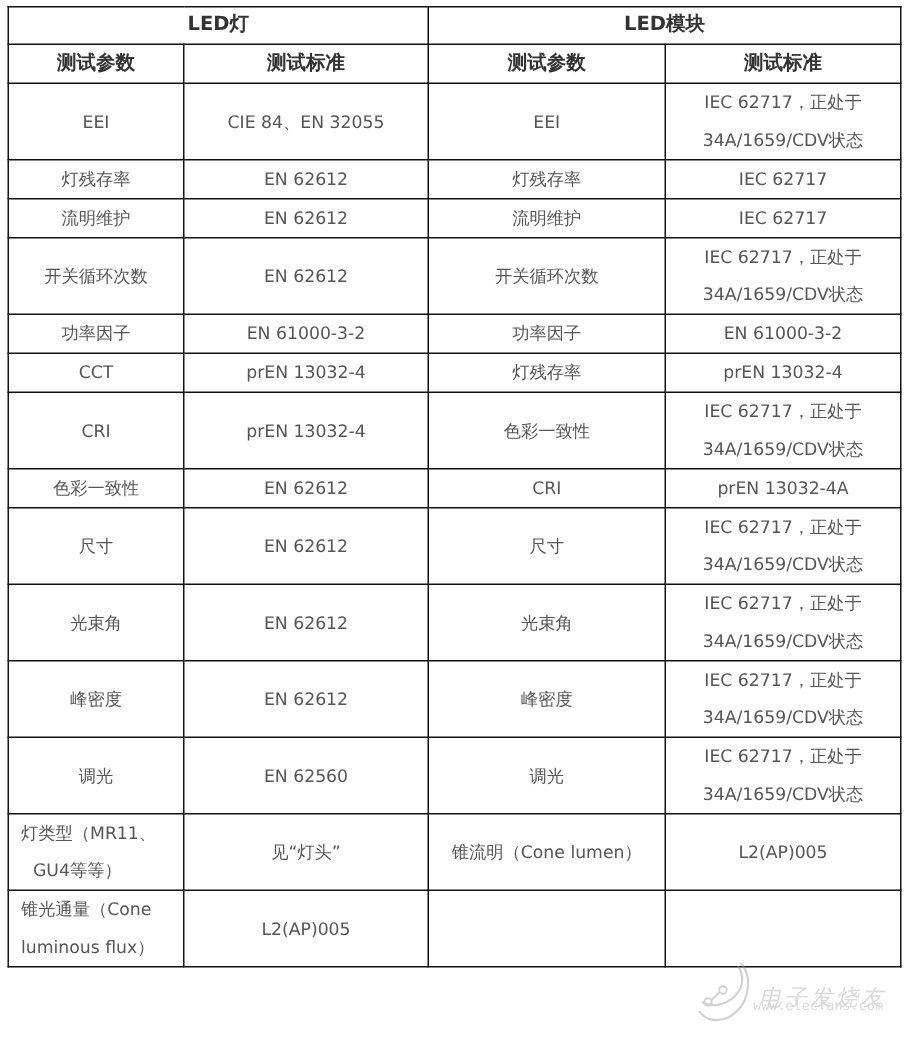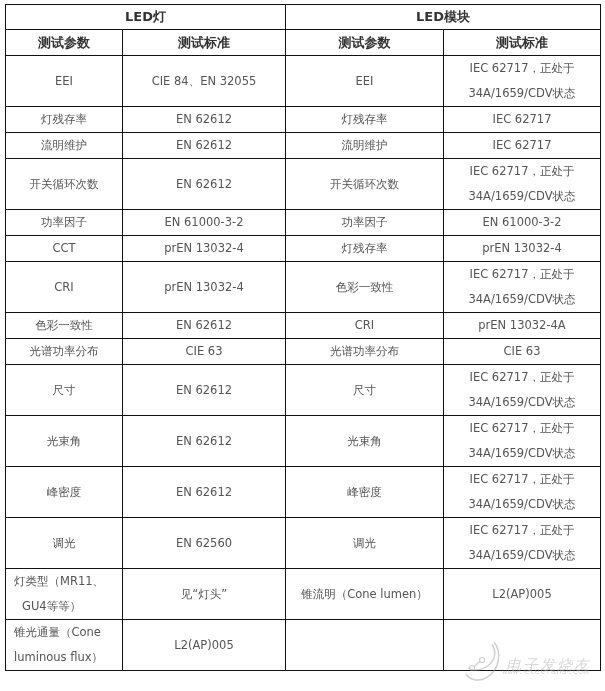--- a/index.html
+++ b/index.html
@@ -169,26 +169,20 @@
         </td>
     </tr>
 
     <tr class="h1">
       <td class="zh">色彩一致性</td>
       <td>EN 62612</td>
       <td>CRI</td>
       <td>prEN 13032-4A</td>
     </tr>
 
-    <tr class="h1">
-      <td class="zh">光谱功率分布</td>
-      <td>CIE 63</td>
-      <td class="zh">光谱功率分布</td>
-      <td>CIE 63</td>
-    </tr>
 
     <tr class="h2">
       <td class="zh">尺寸</td>
       <td>EN 62612</td>
       <td class="zh">尺寸</td>
       <td>
           <div>IEC 62717，正处于</div>
           <div>34A/1659/CDV状态</div>
         </td>
     </tr>

